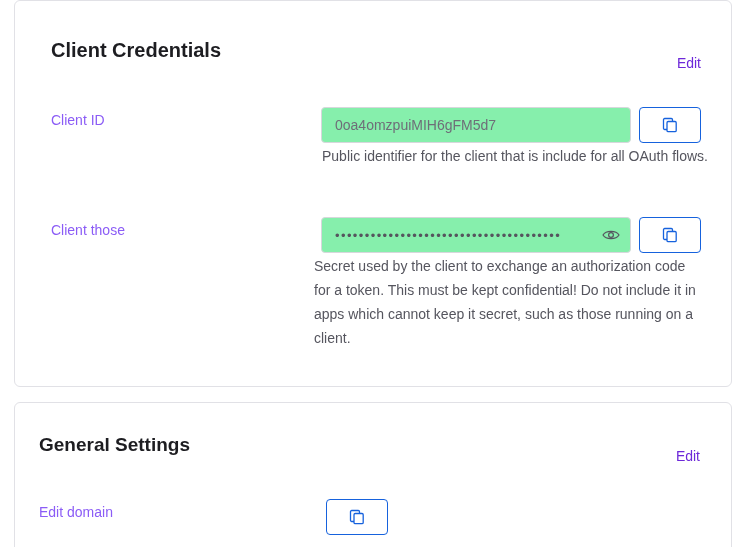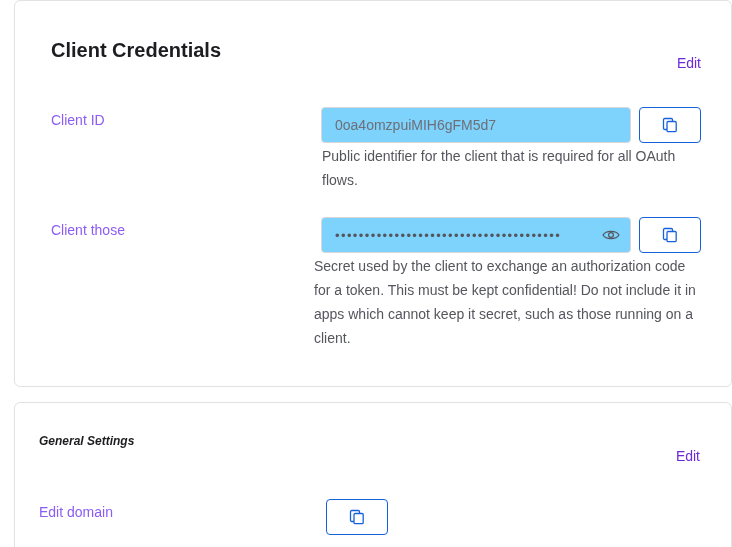--- a/index.html
+++ b/index.html
@@ -52,22 +52,21 @@
     color: #1d1d21;
   }
   .credentials .card-title {
     left: 36px;
     top: 38px;
     font-size: 20px;
   }
   .general .card-title {
     left: 24px;
     top: 31px;
-    font-size: 12px;
-    font-style: italic;
+    font-size: 19px;
   }
   .edit-link {
     position: absolute;
     color: #6d28d9;
     font-size: 14px;
     cursor: pointer;
     text-decoration: none;
   }
   .credentials .edit-link {
     right: 30px;
@@ -86,21 +85,21 @@
   .input-wrap {
     position: absolute;
     display: flex;
     align-items: stretch;
   }
   .text-input {
     box-sizing: border-box;
     height: 36px;
     border: 1px solid #d7d7dc;
     border-radius: 4px;
-    background: #7dd3fc;
+    background: #86efac;
     color: #6e6e78;
     font-size: 14px;
     font-family: "Liberation Sans", sans-serif;
     padding: 0 30px 0 13px;
     display: flex;
     align-items: center;
     position: relative;
   }
   .secret-dots {
     letter-spacing: 1.4px;
@@ -155,21 +154,21 @@
       <div class="text-input" style="width:310px;">0oa4omzpuiMIH6gFM5d7</div>
       <div class="copy-btn">
         <span>
           <svg width="16" height="16" viewBox="0 0 16 16">
             <rect x="1.5" y="1.5" width="9" height="11" rx="1.2" fill="none" stroke="#1662dd" stroke-width="1.3"></rect>
             <rect x="5" y="4.5" width="9.2" height="10.2" rx="1.2" fill="#ffffff" stroke="#1662dd" stroke-width="1.3"></rect>
           </svg>
         </span>
       </div>
     </div>
-    <div class="help-text" style="left:307px; top:143px; width:390px;">Public identifier for the client that is required for all OAuth flows.</div>
+    <div class="help-text" style="left:307px; top:143px; width:390px;">Public identifier for the client that is include for all OAuth flows.</div>
 
     <div class="field-label" style="left:36px; top:220px;">Client those</div>
     <div class="input-wrap" style="left:306px; top:216px;">
       <div class="text-input" style="width:310px;">
         <span class="secret-dots">••••••••••••••••••••••••••••••••••••••</span>
         <span class="eye-icon">
           <svg width="18" height="14" viewBox="0 0 18 14">
             <path d="M1 7 C4 2.2, 14 2.2, 17 7 C14 11.8, 4 11.8, 1 7 Z" fill="none" stroke="#55555e" stroke-width="1.2"></path>
             <circle cx="9" cy="7" r="2.4" fill="none" stroke="#55555e" stroke-width="1.2"></circle>
           </svg>

